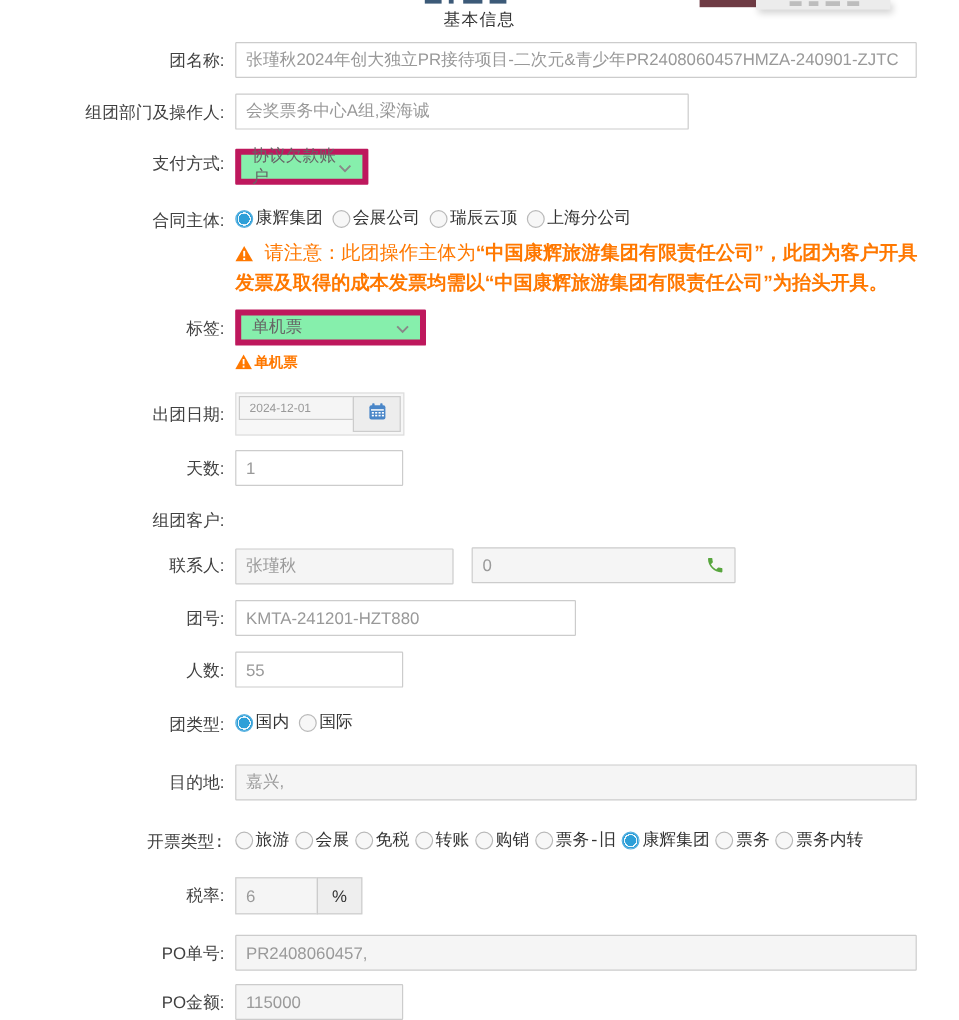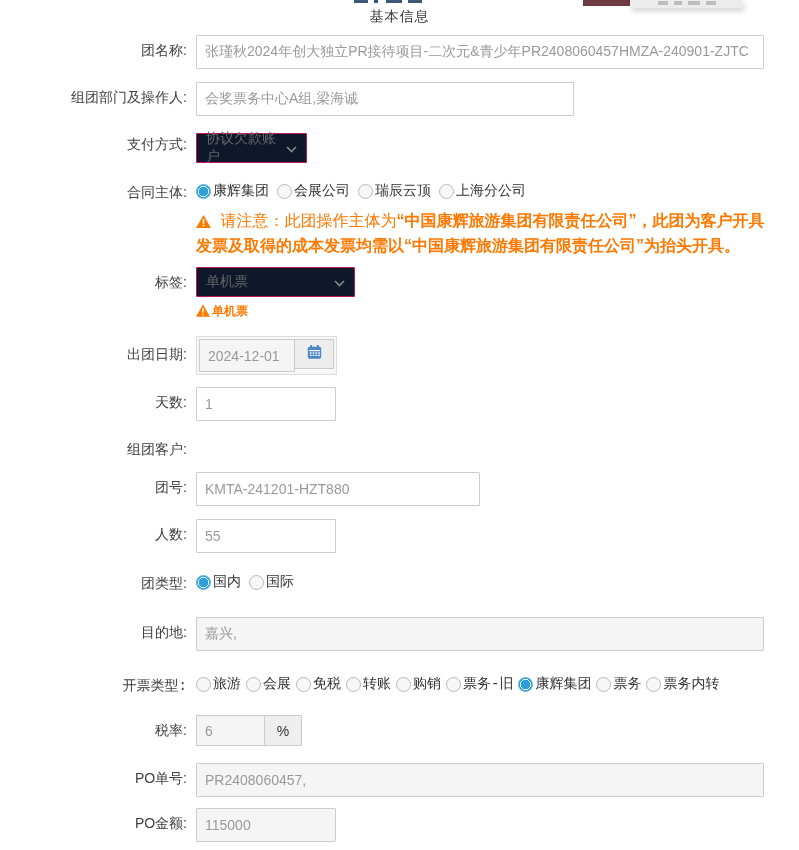--- a/index.html
+++ b/index.html
@@ -16,28 +16,28 @@
   .frag-tooltip i { position:absolute; top:1px; height:4px; background:#bdbdbd; }
 
   .title { text-align:center; padding-top:8px; font-size:14px; color:#333; letter-spacing:1px; }
 
   .form { margin-top:9px; }
   .row { display:flex; align-items:flex-start; margin-bottom:13px; }
   .lbl { flex:0 0 196px; text-align:right; padding-right:9px; font-size:14px; color:#404040; padding-top:7px; }
   .fld { flex:1; }
 
   input.tb { height:30px; border:1px solid #ccc; background:#fff; color:#999;
-    font-size:14px; padding:16px 8px; font-family:inherit; outline:none; border-radius:1px; }
+    font-size:14px; padding:0 8px; font-family:inherit; outline:none; border-radius:1px; }
   input.tb.dis { background:#f5f5f5; color:#9a9a9a; }
 
   .w-full { width:568px; } .w-dept { width:378px; } .w-sm { width:140px; }
   .w-grp { width:284px; } .w-name { width:182px; } .w-tel { width:220px; }
 
   .selectbox { display:inline-flex; align-items:center; justify-content:space-between;
-    height:30px; border:1px solid #be185d; background:#0f172a; color:#666; font-size:14px;
+    height:30px; border:5px solid #be185d; background:#86efac; color:#666; font-size:14px;
     padding:0 9px; cursor:pointer; border-radius:1px; }
   .sel-pay { width:111px; } .sel-tag { width:159px; }
 
   .radio-line { display:flex; align-items:center; flex-wrap:nowrap; padding-top:6px; }
   .ropt { display:inline-flex; align-items:center; margin-right:8px; cursor:pointer; }
   .ropt:last-child { margin-right:0; }
   .rdot { width:15px; height:15px; border-radius:50%; border:1px solid #b9b9b9;
     background:#f7f7f7; margin-right:2px; flex:0 0 auto; }
   .ropt.sel .rdot { border-color:#57b0e0;
     background:radial-gradient(circle,#2d9fd8 0 4.5px,#eaf5fb 4.6px 5.5px,#2d9fd8 5.6px); }
@@ -47,22 +47,22 @@
   .warnmsg { width:575px; margin-top:9px; font-size:16px; color:#ff7800; line-height:23px; }
   .warnmsg .b { font-weight:bold; }
   .warnmsg .wicon { vertical-align:-2px; margin-right:5px; }
 
   .tag-warn { display:flex; align-items:center; margin-top:6px; font-size:12px;
     color:#ff7800; font-weight:bold; }
   .tag-warn svg { margin-right:2px; }
 
   .dategroup { display:inline-flex; align-items:stretch; border:1px solid #ddd;
     background:#f7f7f7; padding:2px; }
-  .dategroup input { width:96px; height:33px; border:1px solid #ccc; background:#f5f5f5;
-    color:#999; font-size:14px; padding:0 8px; font-family:inherit; outline:none; }
+  .dategroup input { width:96px; height:20px; border:1px solid #ccc; background:#f5f5f5;
+    color:#999; font-size:10px; padding:0 8px; font-family:inherit; outline:none; }
   .calbtn { width:40px; height:30px; border:1px solid #ccc; margin-left:-1px; background:#ededed;
     display:inline-flex; align-items:center; justify-content:center; cursor:pointer; }
 
   .telwrap { position:relative; display:inline-block; }
   .telwrap svg { position:absolute; right:9px; top:7px; }
   .gap { display:inline-block; width:15px; }
 
   .taxgroup { display:inline-flex; }
   .taxgroup input { width:69px; height:31px; border:1px solid #ccc; background:#f5f5f5;
     color:#9a9a9a; font-size:14px; padding:0 8px; font-family:inherit; outline:none; }
@@ -223,20 +223,33 @@
       <div class="lbl">天数:</div>
       <div class="fld">
         <input class="tb w-sm" value="1" style="">
       </div>
     </div>
 
     <div class="row">
       <div class="lbl">组团客户:</div>
     </div>
 
+    <div class="row">
+      <div class="lbl">联系人:</div>
+      <div class="fld">
+        <input class="tb dis w-name" disabled="" value="张瑾秋" style=""><span class="gap"></span><span class="telwrap">
+          <input class="tb dis w-tel" disabled="" value="0" style="">
+          <span>
+            <svg width="16" height="16" viewBox="0 0 24 24" fill="#58a63e">
+              <path d="M6.62 10.79a15.05 15.05 0 0 0 6.59 6.59l2.2-2.2a1 1 0 0 1 1.01-.24c1.12.37 2.33.57 3.58.57a1 1 0 0 1 1 1V20a1 1 0 0 1-1 1C10.61 21 3 13.39 3 4a1 1 0 0 1 1-1h3.5a1 1 0 0 1 1 1c0 1.25.2 2.45.57 3.57a1 1 0 0 1-.25 1.02l-2.2 2.2z"></path>
+            </svg>
+          </span>
+        </span>
+      </div>
+    </div>
 
     <div class="row">
       <div class="lbl">团号:</div>
       <div class="fld">
         <input class="tb w-grp" value="KMTA-241201-HZT880" style="">
       </div>
     </div>
 
     <div class="row row-people">
       <div class="lbl">人数:</div>

